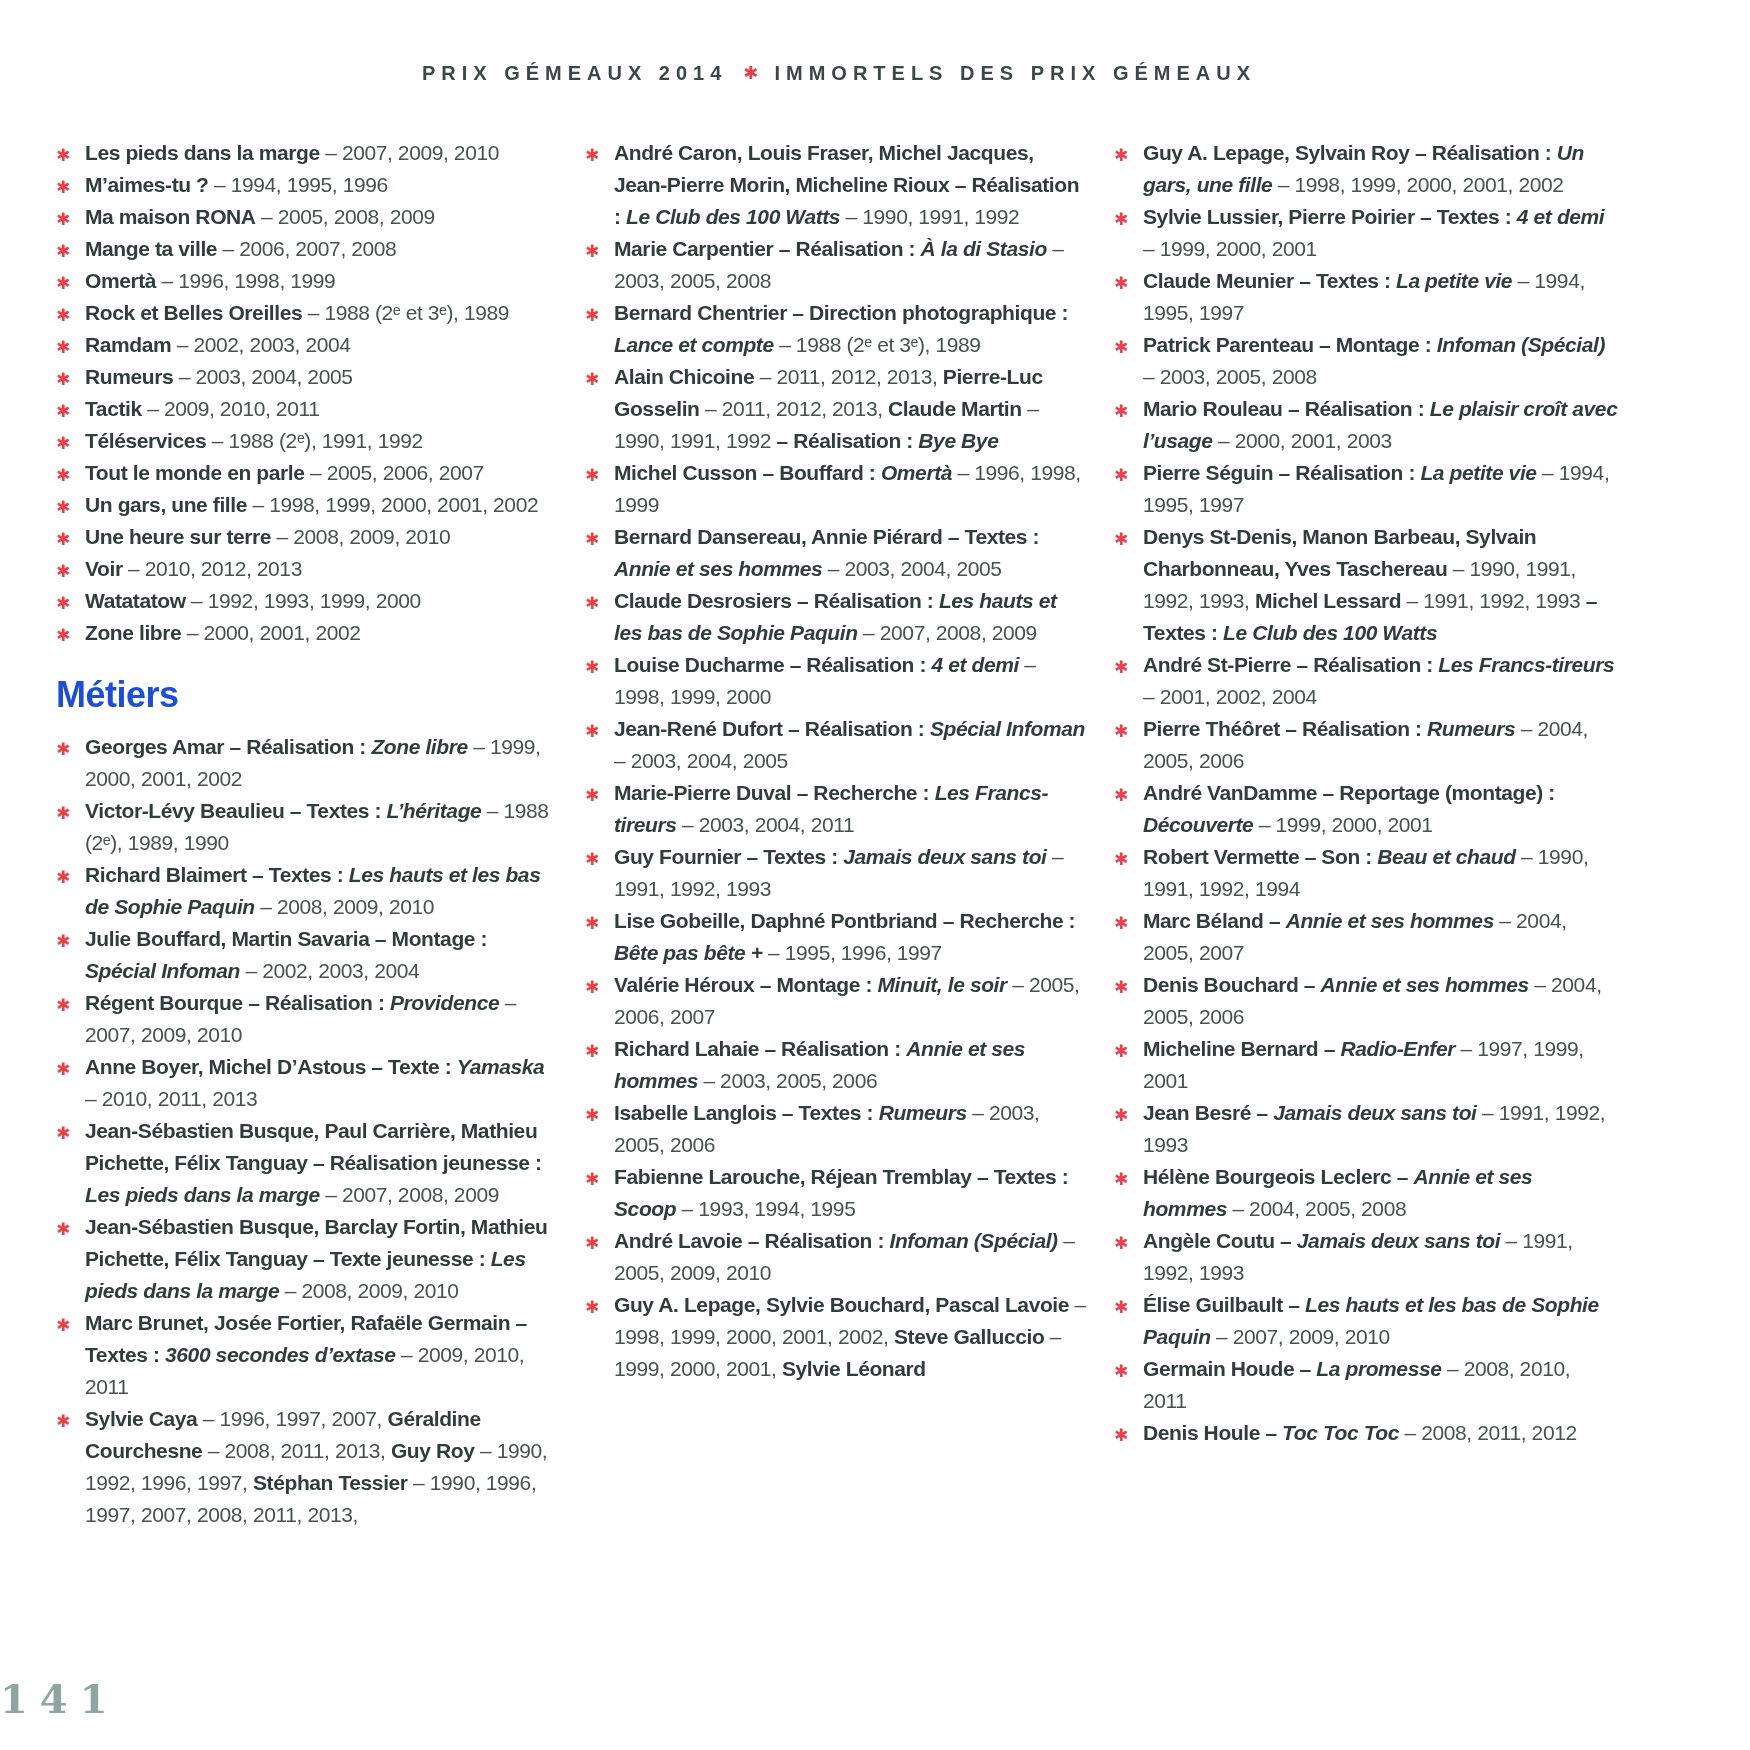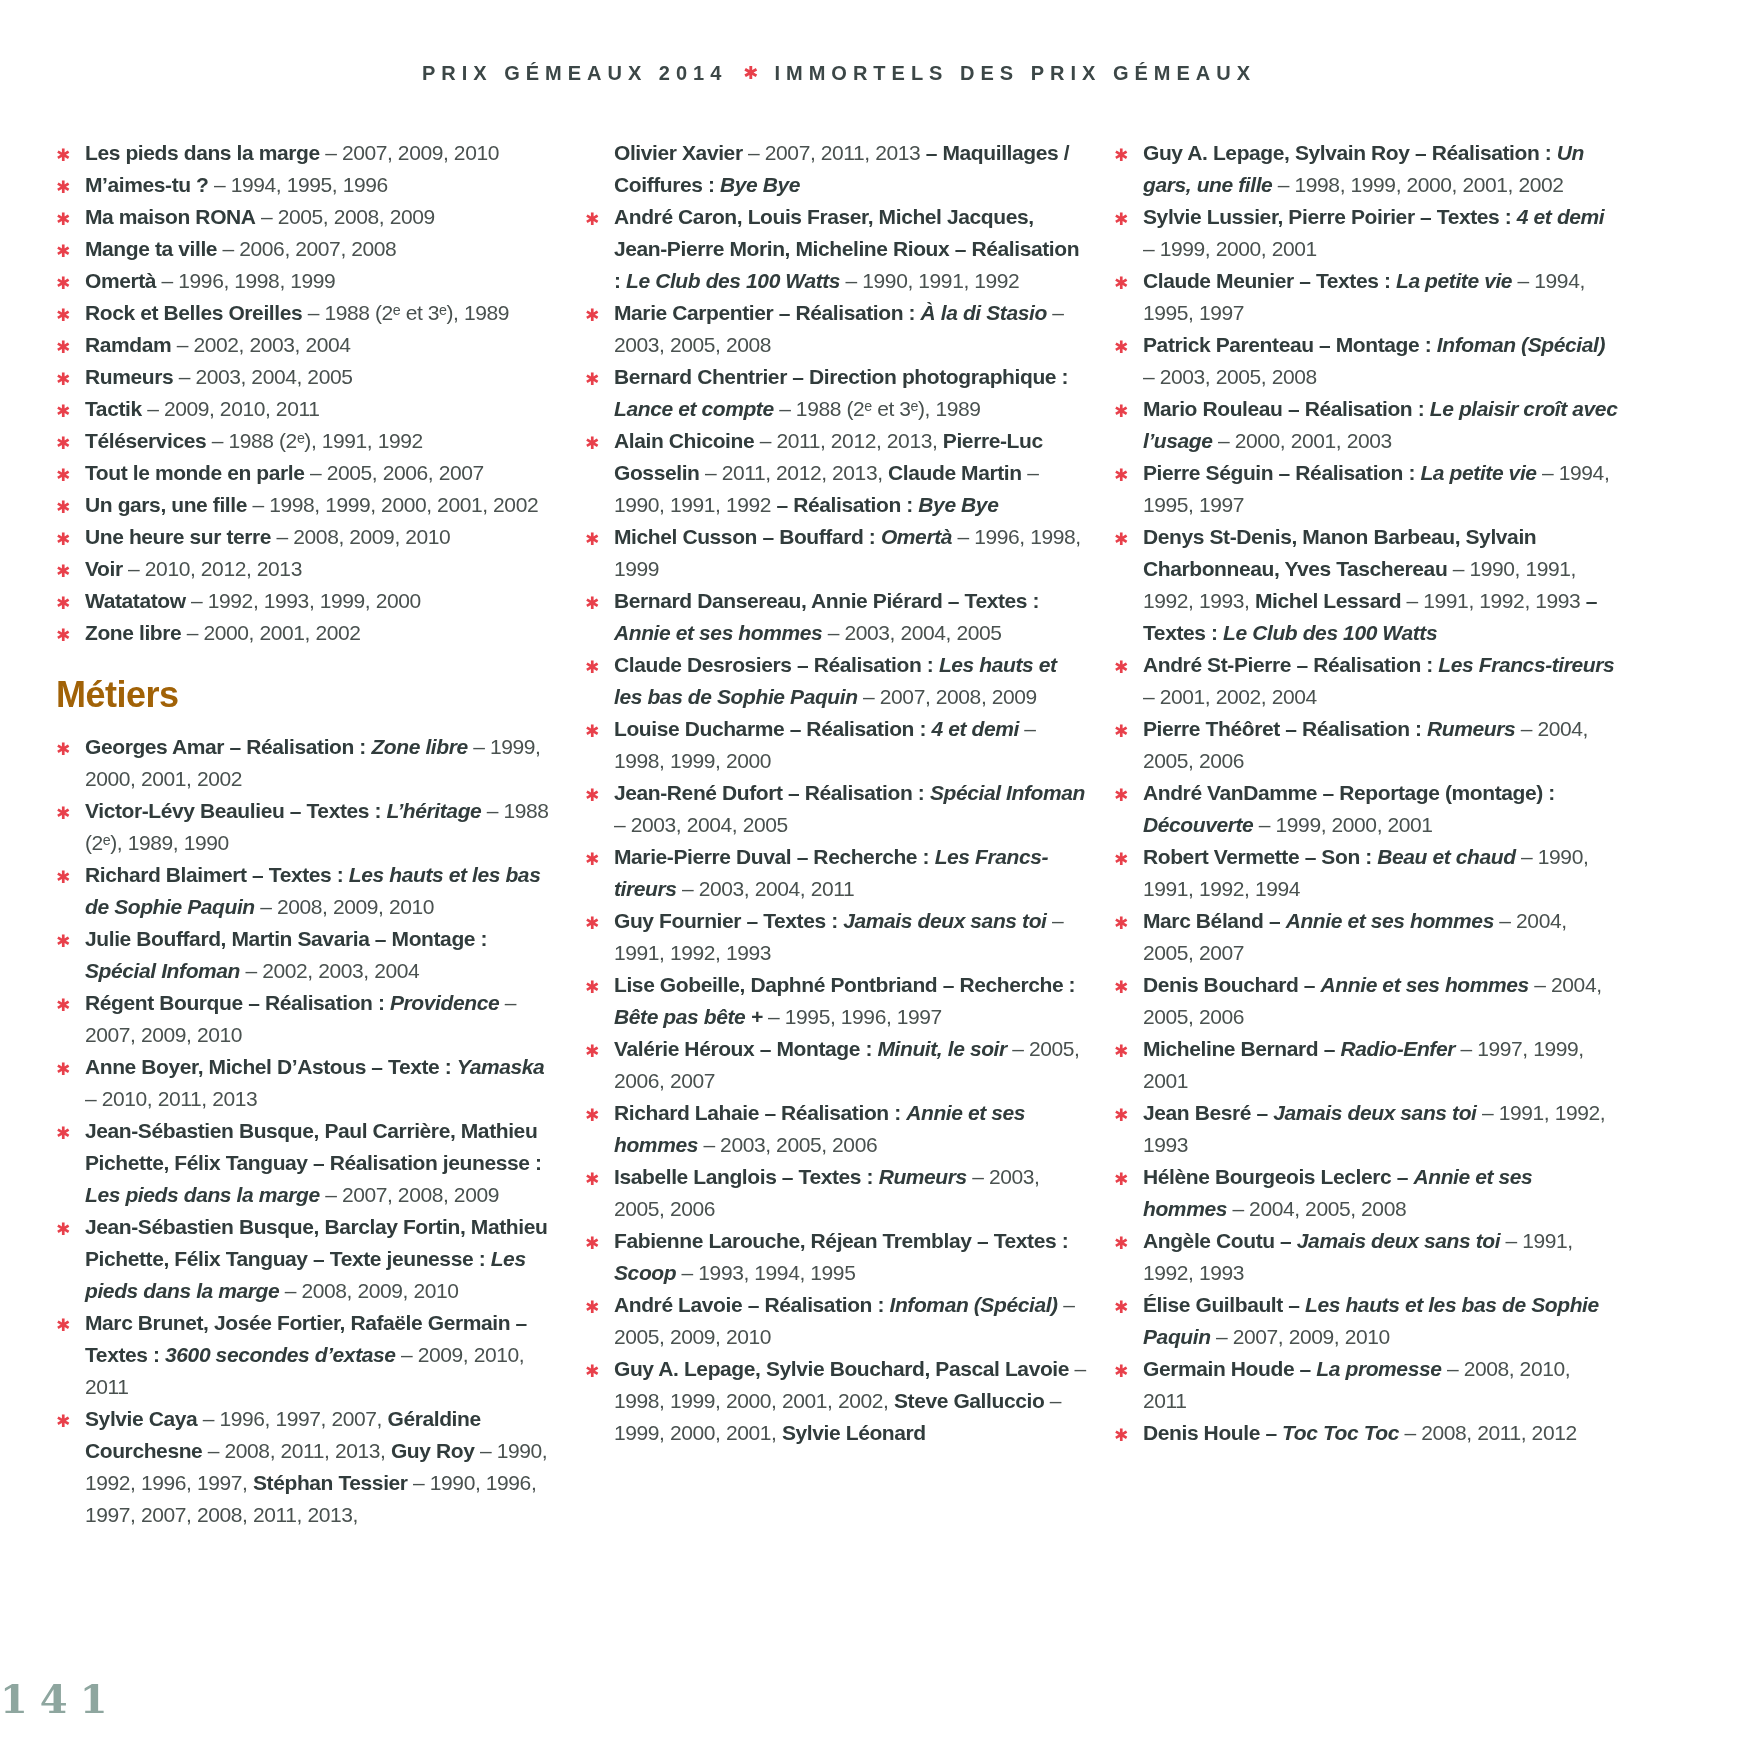--- a/index.html
+++ b/index.html
@@ -48,21 +48,21 @@
     left: 0;
     top: 3px;
     font-size: 17px;
     color: #e8404b;
     letter-spacing: 0;
   }
   .s-b  { font-weight: bold; color: #313c3c; }
   .s-r  { font-weight: normal; color: #49514f; }
   .s-bi { font-weight: bold; font-style: italic; color: #313c3c; }
   .section-heading {
-    color: #a16207;
+    color: #1d4ed8;
     font-size: 36px;
     font-weight: bold;
     letter-spacing: -0.5px;
     margin: 26px 0 16px 0;
     line-height: 40px;
   }
   .pagenum {
     position: absolute;
     left: 0;
     right: 0;
@@ -107,21 +107,20 @@
         <div class="entry"><span class="star">✱</span><span class="s-b">Richard Blaimert – Textes : </span><span class="s-bi">Les hauts et les bas de Sophie Paquin</span><span class="s-r"> – 2008, 2009, 2010</span></div>
         <div class="entry"><span class="star">✱</span><span class="s-b">Julie Bouffard, Martin Savaria – Montage : </span><span class="s-bi">Spécial Infoman</span><span class="s-r"> – 2002, 2003, 2004</span></div>
         <div class="entry"><span class="star">✱</span><span class="s-b">Régent Bourque – Réalisation : </span><span class="s-bi">Providence</span><span class="s-r"> – 2007, 2009, 2010</span></div>
         <div class="entry"><span class="star">✱</span><span class="s-b">Anne Boyer, Michel D’Astous – Texte : </span><span class="s-bi">Yamaska</span><span class="s-r"> – 2010, 2011, 2013</span></div>
         <div class="entry"><span class="star">✱</span><span class="s-b">Jean-Sébastien Busque, Paul Carrière, Mathieu Pichette, Félix Tanguay – Réalisation jeunesse : </span><span class="s-bi">Les pieds dans la marge</span><span class="s-r"> – 2007, 2008, 2009</span></div>
         <div class="entry"><span class="star">✱</span><span class="s-b">Jean-Sébastien Busque, Barclay Fortin, Mathieu Pichette, Félix Tanguay – Texte jeunesse : </span><span class="s-bi">Les pieds dans la marge</span><span class="s-r"> – 2008, 2009, 2010</span></div>
         <div class="entry"><span class="star">✱</span><span class="s-b">Marc Brunet, Josée Fortier, Rafaële Germain – Textes : </span><span class="s-bi">3600 secondes d’extase</span><span class="s-r"> – 2009, 2010, 2011</span></div>
         <div class="entry"><span class="star">✱</span><span class="s-b">Sylvie Caya</span><span class="s-r"> – 1996, 1997, 2007, </span><span class="s-b">Géraldine Courchesne</span><span class="s-r"> – 2008, 2011, 2013, </span><span class="s-b">Guy Roy</span><span class="s-r"> – 1990, 1992, 1996, 1997, </span><span class="s-b">Stéphan Tessier</span><span class="s-r"> – 1990, 1996, 1997, 2007, 2008, 2011, 2013,</span></div>
       </div>
       <div class="col">
-        <div class="entry"><span class="s-b">Olivier Xavier</span><span class="s-r"> – 2007, 2011, 2013 </span><span class="s-b">– Maquillages / Coiffures : </span><span class="s-bi">Bye Bye</span></div>
         <div class="entry"><span class="star">✱</span><span class="s-b">André Caron, Louis Fraser, Michel Jacques, Jean-Pierre Morin, Micheline Rioux – Réalisation : </span><span class="s-bi">Le Club des 100 Watts</span><span class="s-r"> – 1990, 1991, 1992</span></div>
         <div class="entry"><span class="star">✱</span><span class="s-b">Marie Carpentier – Réalisation : </span><span class="s-bi">À la di Stasio</span><span class="s-r"> – 2003, 2005, 2008</span></div>
         <div class="entry"><span class="star">✱</span><span class="s-b">Bernard Chentrier – Direction photographique : </span><span class="s-bi">Lance et compte</span><span class="s-r"> – 1988 (2ᵉ et 3ᵉ), 1989</span></div>
         <div class="entry"><span class="star">✱</span><span class="s-b">Alain Chicoine</span><span class="s-r"> – 2011, 2012, 2013, </span><span class="s-b">Pierre-Luc Gosselin</span><span class="s-r"> – 2011, 2012, 2013, </span><span class="s-b">Claude Martin</span><span class="s-r"> – 1990, 1991, 1992 </span><span class="s-b">– Réalisation : </span><span class="s-bi">Bye Bye</span></div>
         <div class="entry"><span class="star">✱</span><span class="s-b">Michel Cusson – Bouffard : </span><span class="s-bi">Omertà</span><span class="s-r"> – 1996, 1998, 1999</span></div>
         <div class="entry"><span class="star">✱</span><span class="s-b">Bernard Dansereau, Annie Piérard – Textes : </span><span class="s-bi">Annie et ses hommes</span><span class="s-r"> – 2003, 2004, 2005</span></div>
         <div class="entry"><span class="star">✱</span><span class="s-b">Claude Desrosiers – Réalisation : </span><span class="s-bi">Les hauts et les bas de Sophie Paquin</span><span class="s-r"> – 2007, 2008, 2009</span></div>
         <div class="entry"><span class="star">✱</span><span class="s-b">Louise Ducharme – Réalisation : </span><span class="s-bi">4 et demi</span><span class="s-r"> – 1998, 1999, 2000</span></div>
         <div class="entry"><span class="star">✱</span><span class="s-b">Jean-René Dufort – Réalisation : </span><span class="s-bi">Spécial Infoman</span><span class="s-r"> – 2003, 2004, 2005</span></div>
         <div class="entry"><span class="star">✱</span><span class="s-b">Marie-Pierre Duval – Recherche : </span><span class="s-bi">Les Francs-tireurs</span><span class="s-r"> – 2003, 2004, 2011</span></div>

